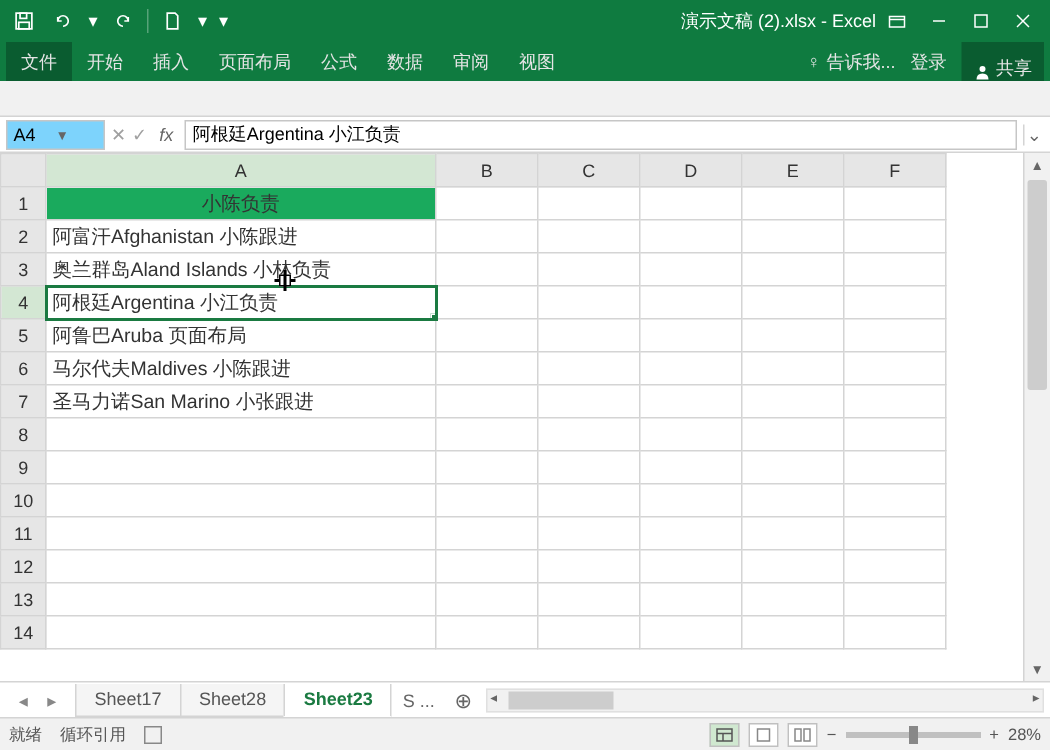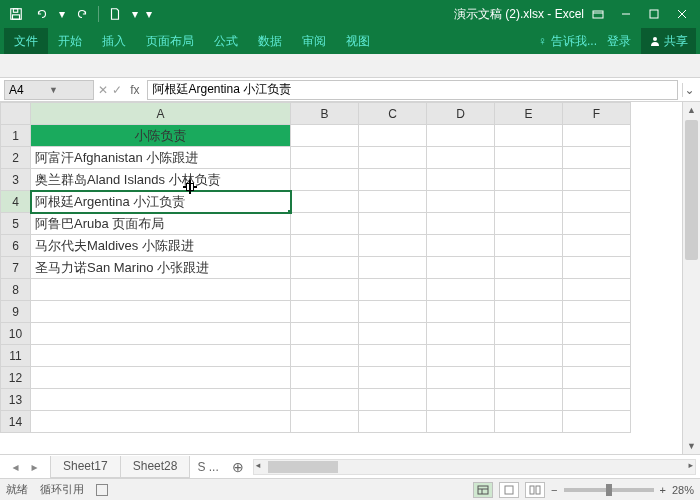--- a/index.html
+++ b/index.html
@@ -6,33 +6,33 @@
 body{width:700px;height:500px;background:#fff;overflow:hidden;display:flex;flex-direction:column;font-size:12px}
 .titlebar{height:28px;background:#0f7b40;display:flex;align-items:center;color:#fff;padding:0 4px}
 .qat{display:flex;align-items:center;gap:2px}
 .qat-btn{width:24px;height:22px;display:flex;align-items:center;justify-content:center;color:#fff}
 .qat-btn svg{width:14px;height:14px}
 .qat-sep{width:1px;height:16px;background:rgba(255,255,255,0.3);margin:0 2px}
 .title-text{flex:1;text-align:right;font-size:12px}
 .winbtns{display:flex}
 .winbtn{width:28px;height:28px;display:flex;align-items:center;justify-content:center}
 .winbtn svg{width:12px;height:12px}
-.ribbon-tabs{height:26px;background:#0f7b40;display:flex;align-items:center;padding:0 4px;color:#5eead4;font-size:12px}
+.ribbon-tabs{height:26px;background:#0f7b40;display:flex;align-items:center;padding:0 4px;color:#e5e5e5;font-size:12px}
 .rtab{padding:0 10px;height:26px;display:flex;align-items:center;cursor:pointer}
 .rtab.file{background:#0a5c30}
 .rtell{margin-left:auto;display:flex;align-items:center;gap:4px}
 .rlogin{padding:0 6px}
-.rshare{background:#0a5c30;padding:0 8px;display:flex;align-items:center;gap:3px;height:26px}
+.rshare{background:#0a5c30;padding:0 8px;display:flex;align-items:flex-end;gap:3px;height:26px}
 .ribbon-body{height:24px;background:#f1f1f1;border-bottom:1px solid #d4d4d4}
 .namebar{height:24px;background:#fff;display:flex;align-items:center;border-bottom:1px solid #d4d4d4;padding:2px 4px;gap:4px}
-.namebox{width:90px;height:20px;border:1px solid #c6c6c6;padding:0 4px;display:flex;align-items:center;background:#e5e5e5}
+.namebox{width:66px;height:20px;border:1px solid #c6c6c6;padding:0 4px;display:flex;align-items:center;background:#7dd3fc}
 .namebox span{flex:1}
 .nb-arrow{font-size:9px;color:#666}
 .fx-btns{display:flex;gap:4px;color:#a0a0a0}
-.fx-label{color:#666;padding:0 4px}
+.fx-label{font-style:italic;color:#666;padding:0 4px}
 .formula{flex:1;height:20px;border:1px solid #c6c6c6;padding:0 4px;display:flex;align-items:center;background:#fff}
 .fexp{width:14px;text-align:center;color:#666;border-left:1px solid #d4d4d4}
 .grid-area{flex:1;display:flex;overflow:hidden;position:relative}
 .grid-wrap{flex:1;position:relative;overflow:hidden}
 table.grid{border-collapse:collapse;table-layout:fixed}
 .grid th,.grid td{border:1px solid #d4d4d4;height:22px;font-weight:normal;font-size:13px;color:#333}
 .grid .colh{background:#e6e6e6;text-align:center;height:22px;font-size:12px}
 .grid .rowh{background:#e6e6e6;text-align:center;width:30px;font-size:12px}
 .grid .corner{background:#e6e6e6;width:30px}
 .colA{width:260px}
@@ -349,20 +349,21 @@
 </div>
 
 <div class="sheetbar">
   <div class="sh-nav">
     <span>◂</span>
     <span>▸</span>
   </div>
   <div class="sh-tabs" id="shtabs">
       <div class="sh-tab">Sheet17</div>
       <div class="sh-tab">Sheet28</div>
+      <div class="sh-tab active">Sheet23</div>
     </div>
   <div class="sh-more"><span>S ...</span></div>
   <div class="sh-add">⊕</div>
   <div class="sh-hscroll">
     <span style="position:absolute;left:2px;top:0;font-size:9px;color:#666">◂</span>
     <div class="sh-hthumb"></div>
     <span style="position:absolute;right:2px;top:0;font-size:9px;color:#666">▸</span>
   </div>
 </div>
 

